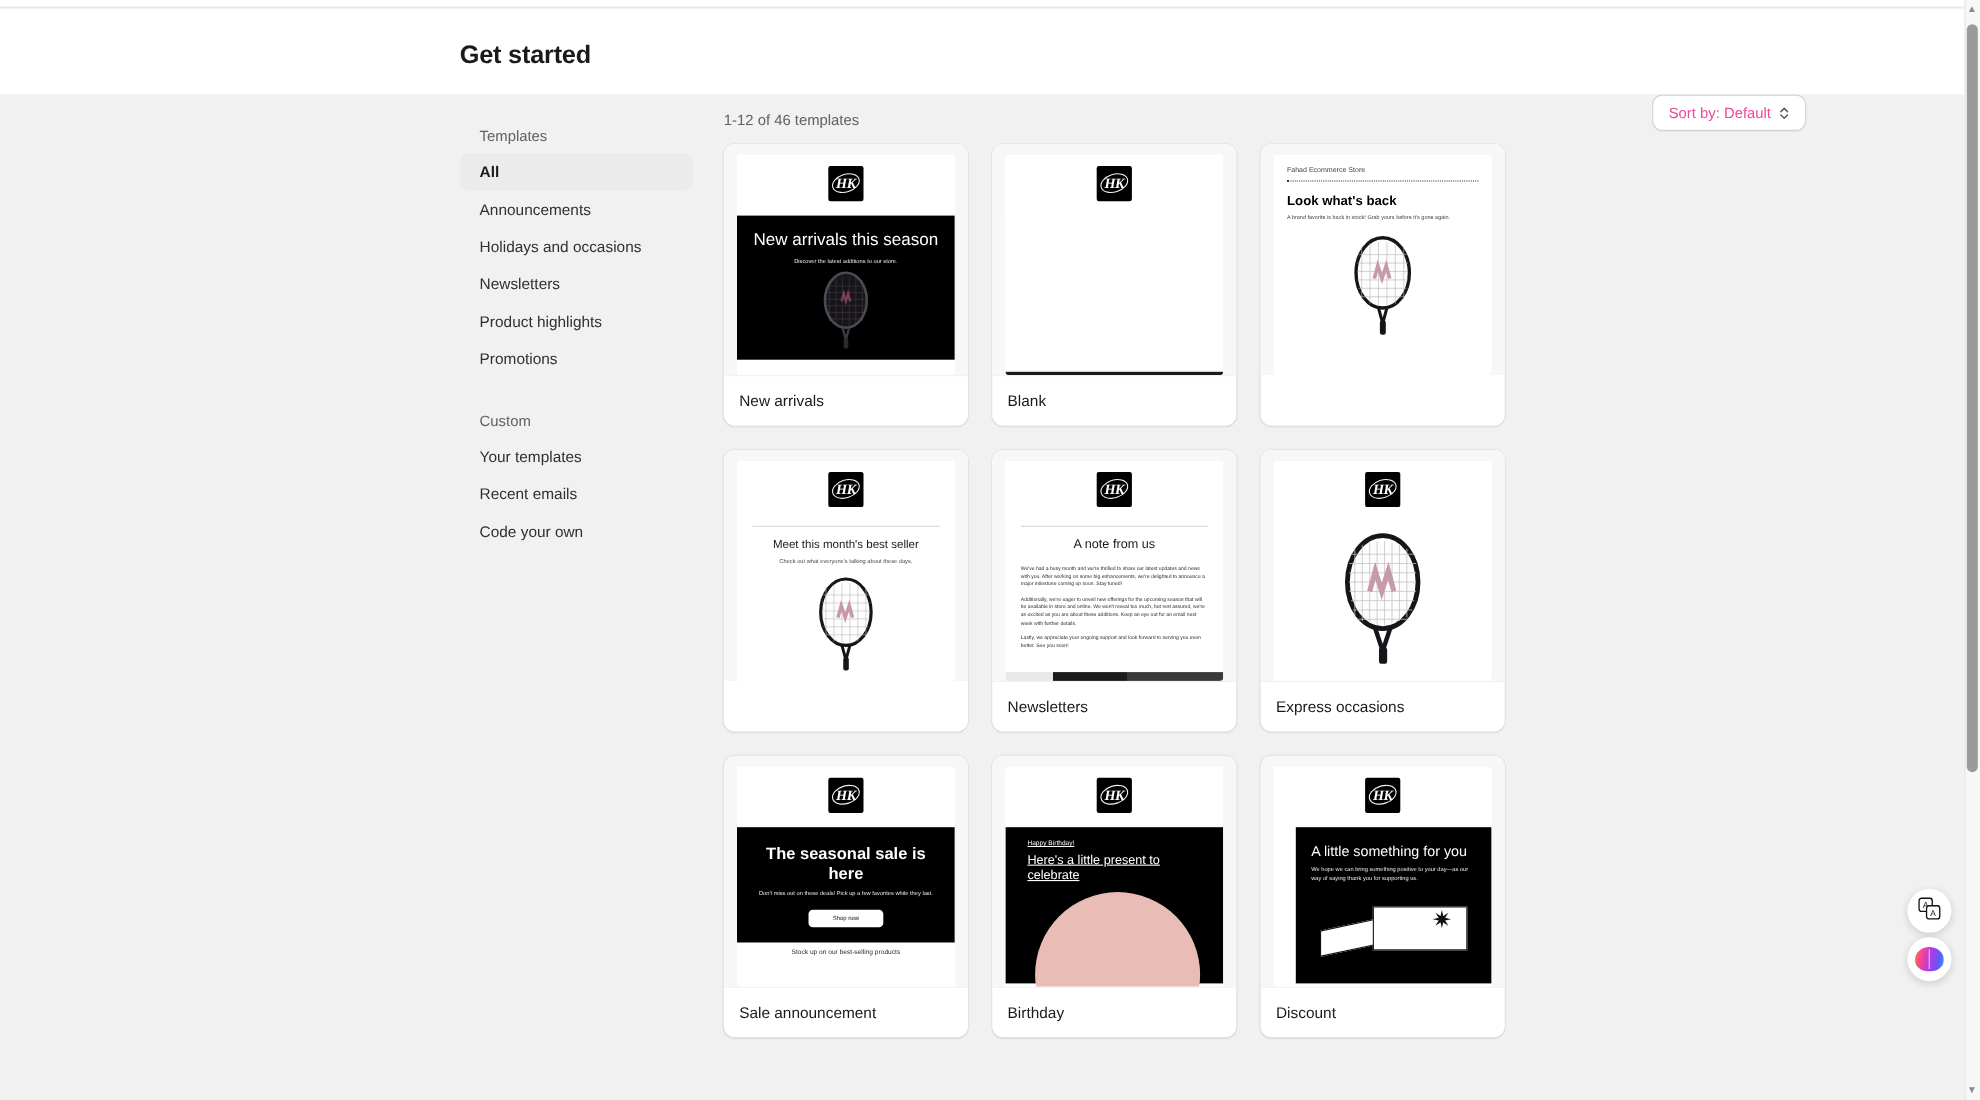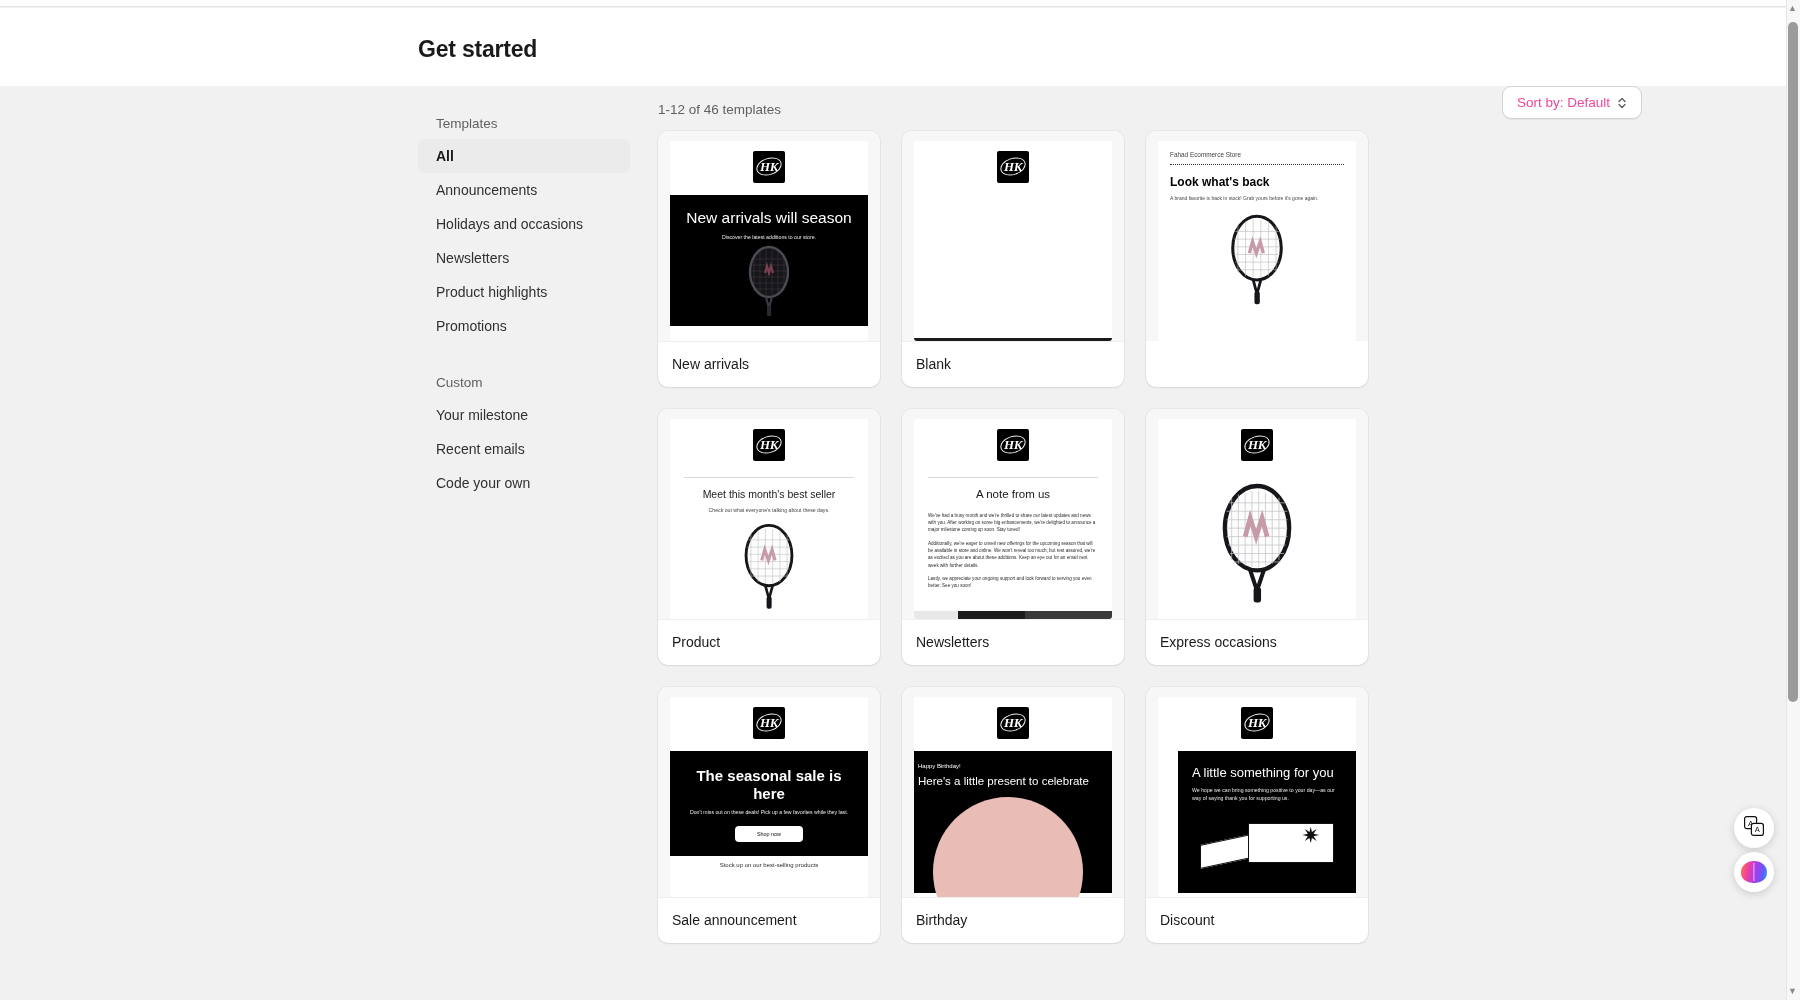--- a/index.html
+++ b/index.html
@@ -176,21 +176,21 @@
     <nav class="sidebar">
       <div class="side-heading">Templates</div>
       <div class="side-item active">All</div>
       <div class="side-item">Announcements</div>
       <div class="side-item">Holidays and occasions</div>
       <div class="side-item">Newsletters</div>
       <div class="side-item">Product highlights</div>
       <div class="side-item">Promotions</div>
 
       <div class="side-heading second">Custom</div>
-      <div class="side-item">Your milestone</div>
+      <div class="side-item">Your templates</div>
       <div class="side-item">Recent emails</div>
       <div class="side-item">Code your own</div>
     </nav>
 
     <div class="count">1-12 of 46 templates</div>
 
     <div class="sortbtn">
       <span>Sort by: Default</span>
       <span>
         <svg width="10" height="14" viewBox="0 0 10 14" fill="none" stroke="#5c5f62" stroke-width="1.4" stroke-linecap="round" stroke-linejoin="round">
@@ -205,21 +205,21 @@
       <div class="card">
         <div class="card-preview">
           <div class="mail">
             <div class="mail-logo-wrap">
               <span class="logo-sq">
                 <span class="swoosh"></span>
                 <span class="glyph">HK</span>
               </span>
             </div>
             <div class="hero-dark">
-              <div class="h-title">New arrivals will season</div>
+              <div class="h-title">New arrivals this season</div>
               <div class="h-sub">Discover the latest additions to our store.</div>
               <div class="racket-wrap">
                 <svg width="58" height="74" viewBox="0 0 58 74">
                   <ellipse cx="29" cy="30" rx="19" ry="25" fill="#15151a" stroke="#4a4a52" stroke-width="2.4"></ellipse>
                   <g stroke="#5b4b52" stroke-width=".45" opacity=".8">
                     <path d="M14 12 V49 M20 9 V52 M26 8 V53 M32 8 V53 M38 9 V52 M44 12 V49"></path>
                     <path d="M12 17 H46 M11 23 H47 M11 29 H47 M11 35 H47 M12 41 H46 M14 47 H44"></path>
                   </g>
                   <path d="M25 31 l2 -7 l2 7 l2 -7 l2 7" stroke="#7a4050" stroke-width="2.2" fill="none"></path>
                   <path d="M26 55 L29 66 L32 55" fill="none" stroke="#3a3a42" stroke-width="2.2"></path>
@@ -291,21 +291,20 @@
                   <path d="M14 12 V49 M20 9 V52 M26 8 V53 M32 8 V53 M38 9 V52 M44 12 V49"></path>
                   <path d="M12 17 H46 M11 23 H47 M11 29 H47 M11 35 H47 M12 41 H46 M14 47 H44"></path>
                 </g>
                 <path d="M23 34 l2.5 -9 l3 9 l3 -9 l2.5 9" stroke="#c79aa8" stroke-width="2.6" fill="none"></path>
                 <path d="M26 55 L29 66 L32 55" fill="none" stroke="#16161a" stroke-width="2.2"></path>
                 <rect x="27" y="64" width="4.2" height="10" rx="1.6" fill="#16161a"></rect>
               </svg>
             </div>
           </div>
         </div>
-        <div class="card-label">Product</div>
       </div>
 
       <div class="card">
         <div class="card-preview">
           <div class="mail">
             <div class="mail-logo-wrap">
               <span class="logo-sq">
                 <span class="swoosh"></span>
                 <span class="glyph">HK</span>
               </span>
@@ -371,21 +370,21 @@
 
       <div class="card">
         <div class="card-preview">
           <div class="mail">
             <div class="mail-logo-wrap">
               <span class="logo-sq">
                 <span class="swoosh"></span>
                 <span class="glyph">HK</span>
               </span>
             </div>
-            <div class="hero-dark" style="padding:12px 14px 0 4px;height:142px;">
+            <div class="hero-dark" style="padding:12px 14px 0 20px;height:142px;text-decoration:underline;">
               <div class="h-eyebrow" style="text-align:left;">Happy Birthday!</div>
               <div class="h-title" style="text-align:left;font-size:11.5px;">Here's a little present to celebrate</div>
               <div class="cake-circle">
                 
               </div>
             </div>
           </div>
         </div>
         <div class="card-label">Birthday</div>
       </div>

